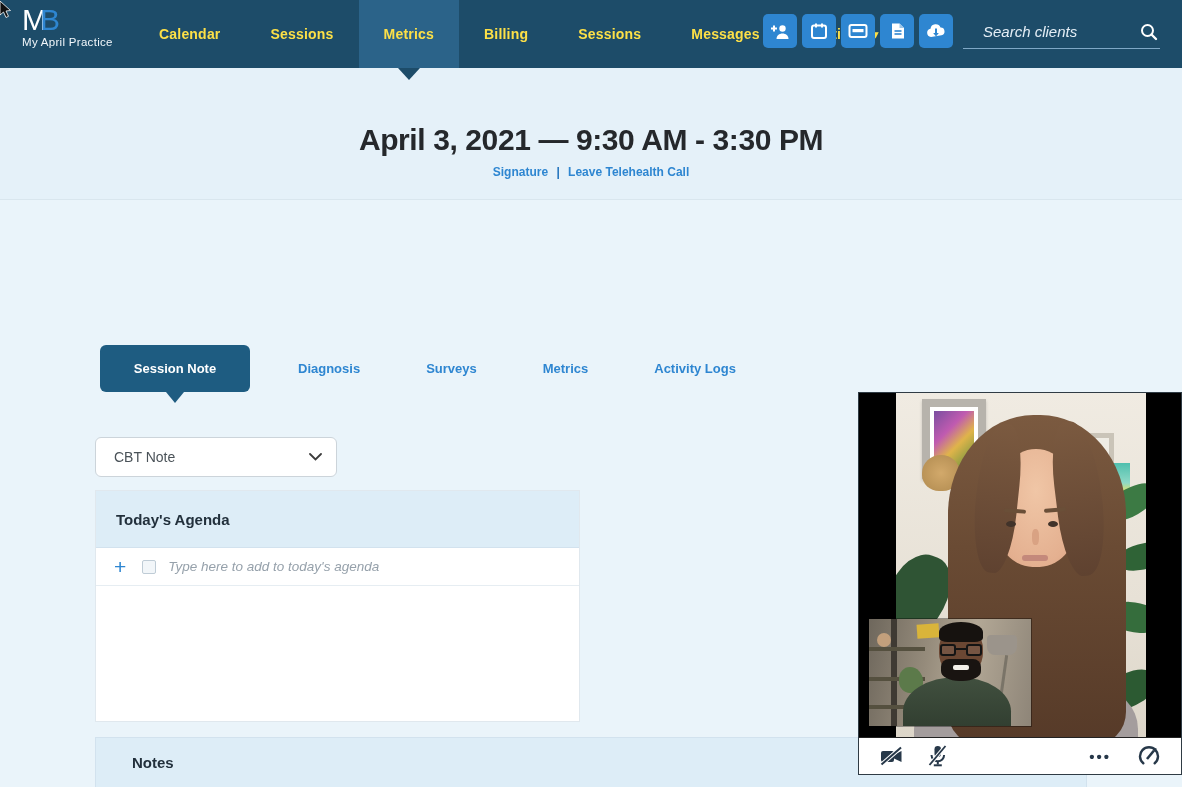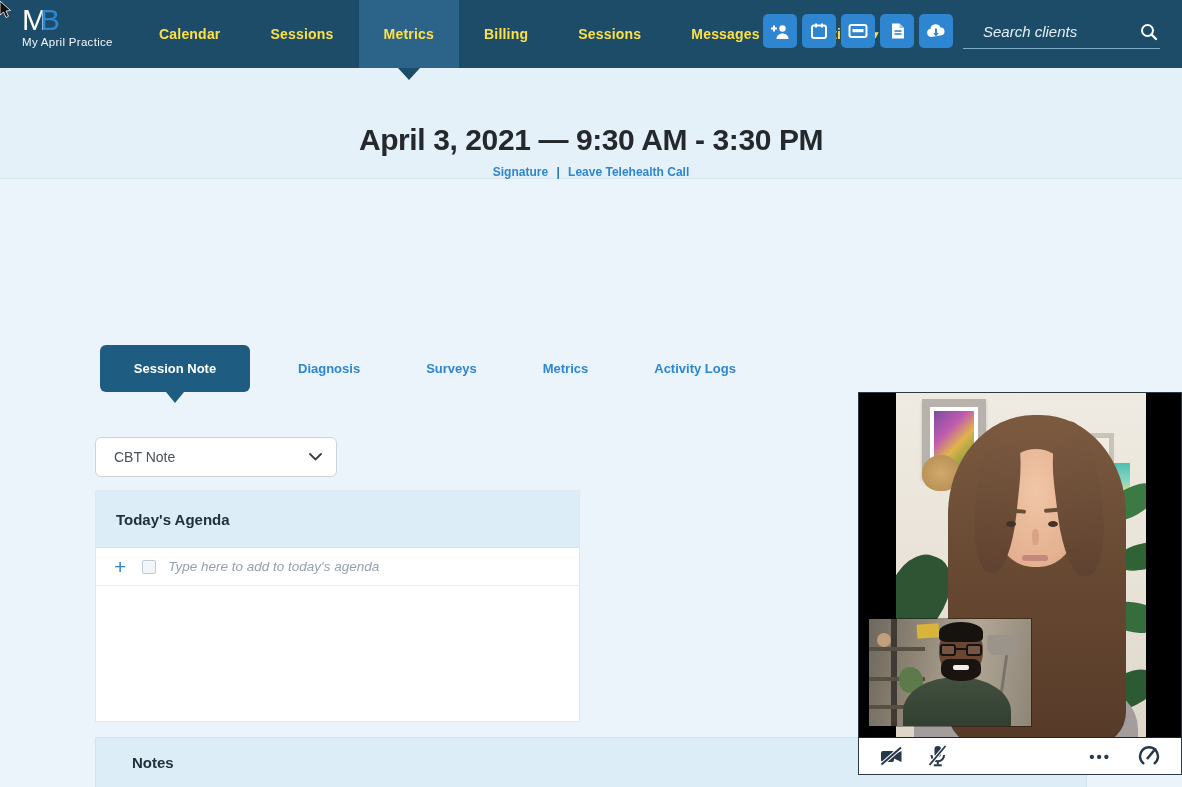--- a/index.html
+++ b/index.html
@@ -40,21 +40,21 @@
     border-bottom:1px solid #7fa8c6; display:flex; align-items:center; }
   .nav-search input {
     flex:1; min-width:0; background:transparent; border:none; outline:none;
     color:#fff; font-style:italic; font-size:15px; padding:0 6px 4px 20px;
     font-family:"Liberation Sans", sans-serif;
   }
   .nav-search input::placeholder { color:#e4eef6; opacity:1; }
   .nav-search .search-svg { margin:0 2px 4px 0; cursor:pointer; }
 
   
-  .hero { position:absolute; top:68px; left:0; right:0; height:111px; background:#e5f1f9;
+  .hero { position:absolute; top:68px; left:0; right:0; height:132px; background:#e5f1f9;
     border-bottom:1px solid #d9e6ee; text-align:center; }
   .hero-title { margin-top:55px; font-size:30px; font-weight:800; color:#25282c; letter-spacing:-.4px; }
   .hero-links { margin-top:8px; font-size:12px; font-weight:bold; color:#2e86d1; }
   .hero-links .lnk { cursor:pointer; }
   .hero-links .sep { margin:0 5px; color:#2273bd; }
 
   
   .client-bar { position:absolute; top:219px; left:0; right:0; height:86px; background:#fff;
     border-bottom:1px solid #e2eaf0; }
   .client-bar::before { content:''; position:absolute; top:3px; left:0; right:0;

